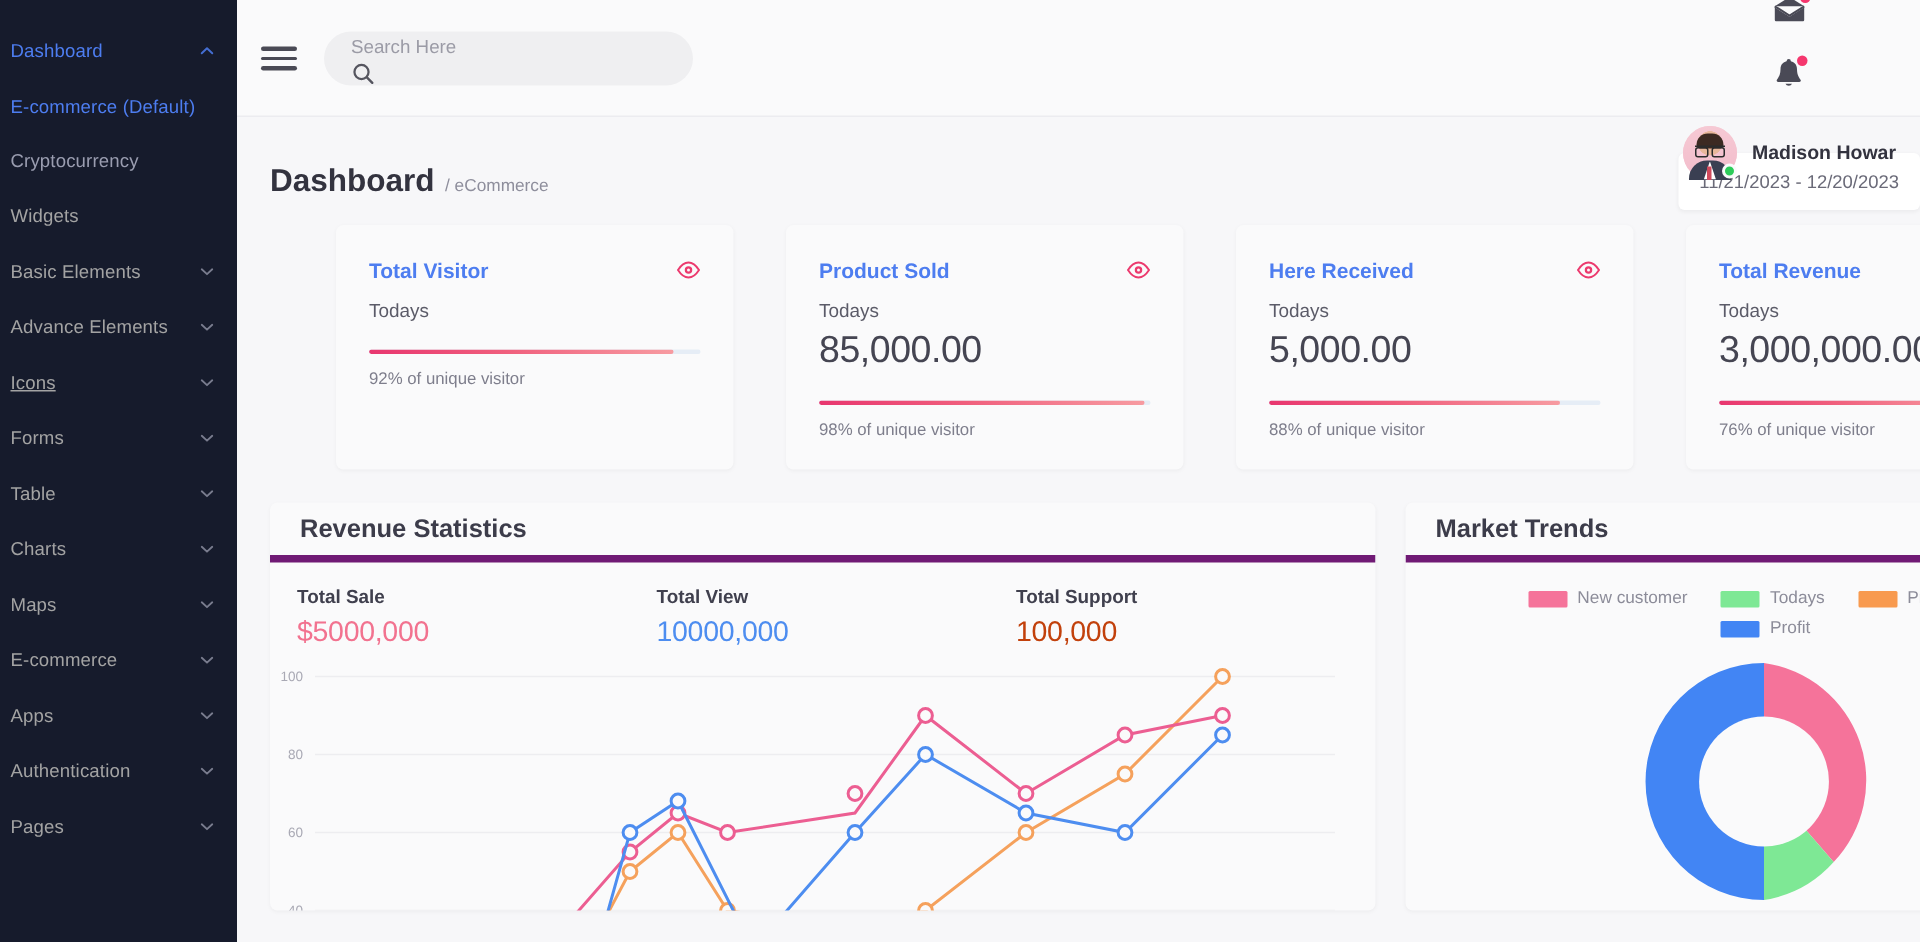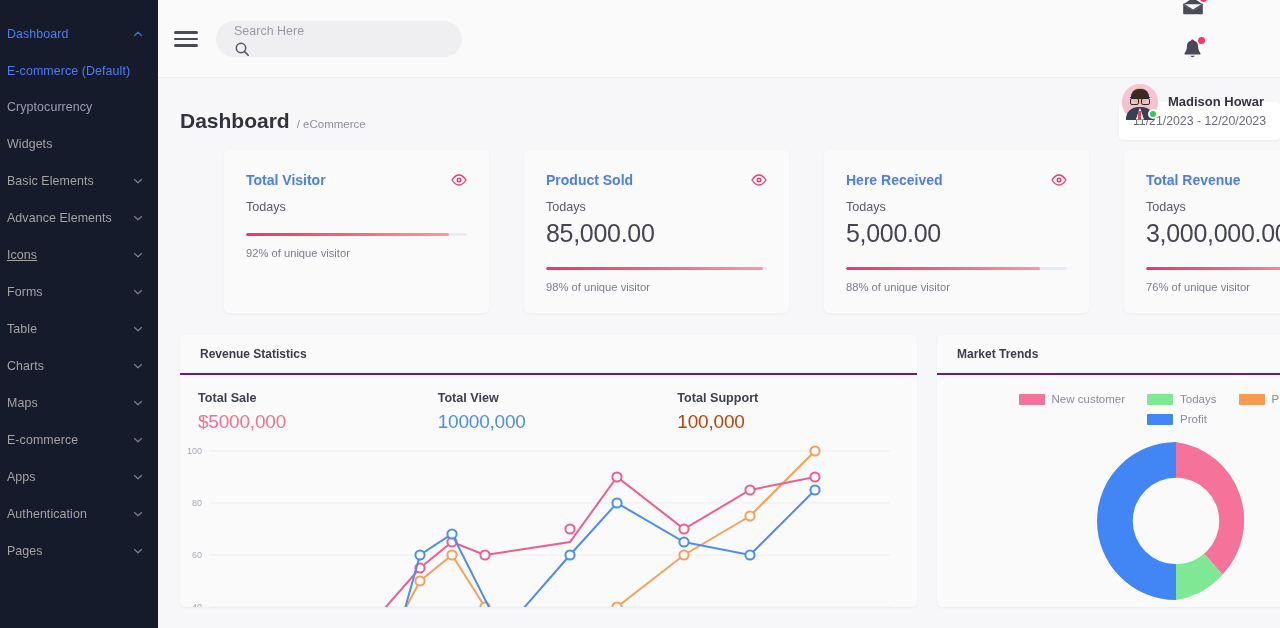--- a/index.html
+++ b/index.html
@@ -175,22 +175,22 @@
 
   
   .panels { display: flex; gap: 20px; padding: 22px 0 0 22px; }
   .panel {
     background: #fafafb; border-radius: 5px;
     box-shadow: 0 1px 3px rgba(0,0,0,.045);
     overflow: hidden;
   }
   .panel-head {
     height: 40px; display: flex; align-items: center;
-    padding: 0 20px; font-size: 12px; font-weight: bold; color: #3c3c4a;
-    border-bottom: 2px solid #701a75;
+    padding: 0 20px; font-size: 17px; font-weight: bold; color: #3c3c4a;
+    border-bottom: 5px solid #701a75;
   }
   .panel-left { width: 737px; min-width: 737px; height: 272px; }
   .panel-right { width: 480px; min-width: 480px; height: 272px; }
 
   .metrics { display: flex; padding: 16px 0 0 18px; }
   .metric { width: 241px; }
   .metric-label { font-size: 12.6px; font-weight: bold; color: #40404e; }
   .metric-value { font-size: 19px; margin-top: 6px; letter-spacing: -.2px; }
 
   .linechart { position: relative; width: 737px; height: 175px; }

